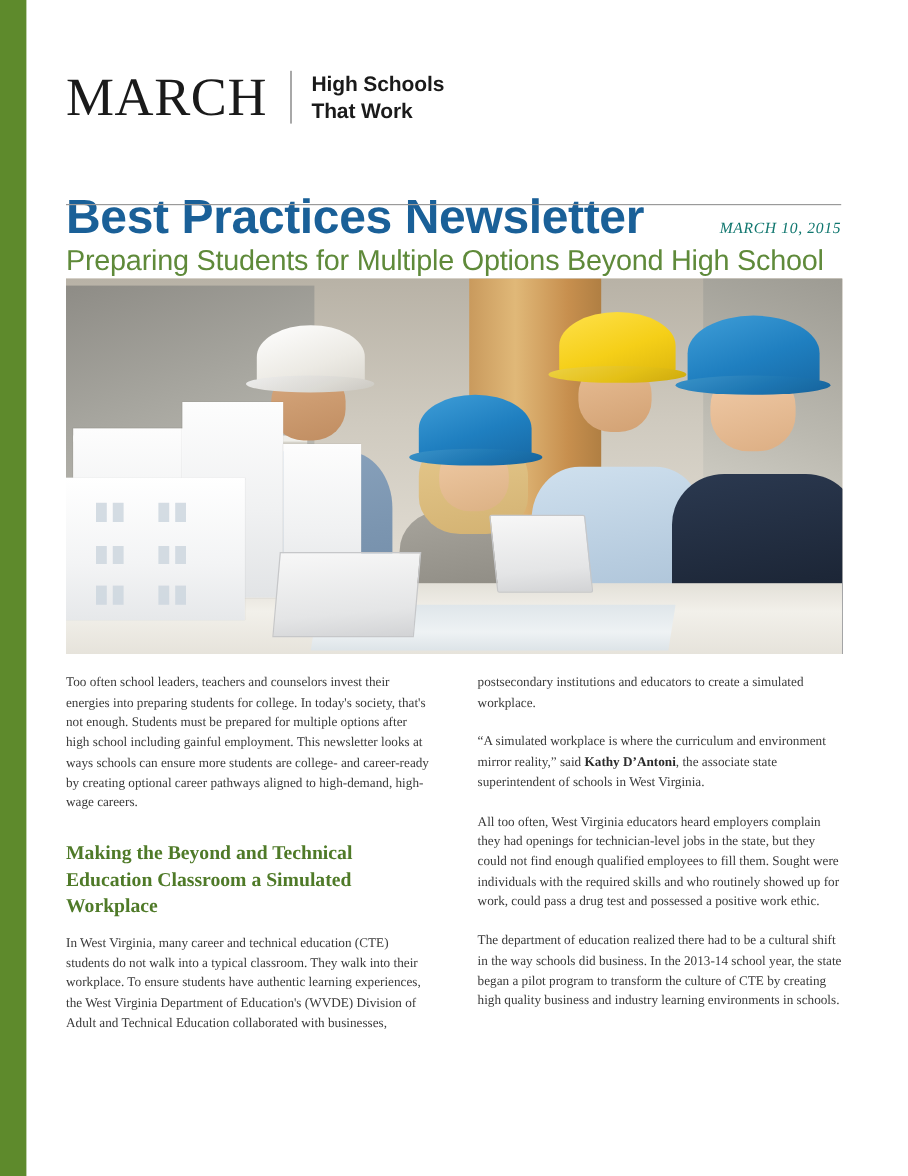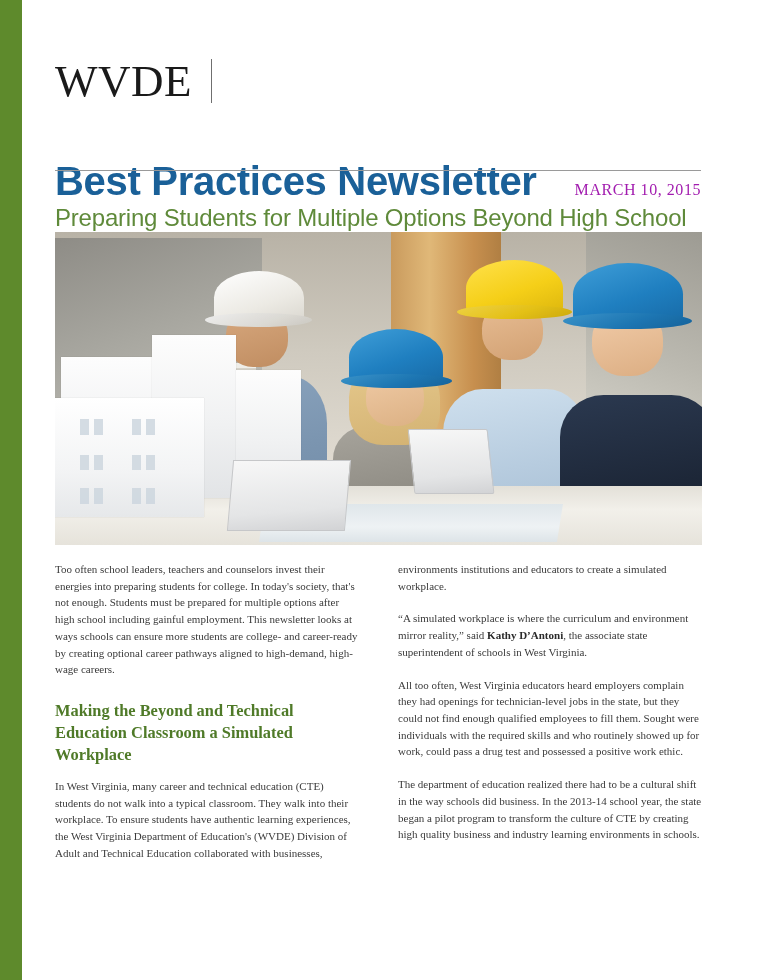--- a/index.html
+++ b/index.html
@@ -78,25 +78,26 @@
   .newsletter-title {
     font-family: "Liberation Sans", sans-serif;
     font-size: 40px;
     font-weight: 700;
     color: #1a6098;
     letter-spacing: -0.3px;
     line-height: 1;
   }
   .issue-date {
     font-family: "Liberation Serif", serif;
-    font-size: 16px;
-    color: #a21caf;
+    font-size: 13px;
+    color: #0f766e;
     letter-spacing: 0.55px;
     white-space: nowrap;
     padding-bottom: 2px;
+    font-style: italic;
   }
   .title-rule {
     position: absolute;
     left: 0;
     top: 170px;
     width: 646px;
     height: 1px;
     background: #9a9a9a;
   }
   .subtitle {
@@ -282,22 +283,26 @@
   .name-bold { font-weight: 700; color: #2b2b2b; text-align: center; }
 </style>
 </head>
 <body>
 
 <div class="green-spine"></div>
 
 <div class="page">
 
   <div class="masthead">
-    <span class="logo-wordmark">WVDE</span>
+    <span class="logo-wordmark">MARCH</span>
     <span class="logo-divider"></span>
+    <span class="logo-tagline">
+      <span>High Schools</span><br>
+      <span>That Work</span>
+    </span>
   </div>
 
   <div class="title-row">
     <h1 class="newsletter-title">Best Practices Newsletter</h1>
     <span class="issue-date">MARCH 10, 2015</span>
   </div>
   <div class="title-rule"></div>
   <h2 class="subtitle">Preparing Students for Multiple Options Beyond High School</h2>
 
   <div class="hero">
@@ -351,20 +356,20 @@
 
   <div class="columns">
 
     <div class="col">
       <p>Too often school leaders, teachers and counselors invest their energies into preparing students for college. In today's society, that's not enough. Students must be prepared for multiple options after high school including gainful employment. This newsletter looks at ways schools can ensure more students are college- and career-ready by creating optional career pathways aligned to high-demand, high-wage careers.</p>
       <h3 class="section-heading">Making the Beyond and Technical Education Classroom a Simulated Workplace</h3>
       <p>In West Virginia, many career and technical education (CTE) students do not walk into a typical classroom. They walk into their workplace. To ensure students have authentic learning experiences, the West Virginia Department of Education's (WVDE) Division of Adult and Technical Education collaborated with businesses,</p>
     </div>
 
     <div class="col">
-      <p>environments institutions and educators to create a simulated workplace.</p>
+      <p>postsecondary institutions and educators to create a simulated workplace.</p>
       <p><span>“A simulated workplace is where the curriculum and environment mirror reality,” said </span><span class="name-bold">Kathy D’Antoni</span><span>, the associate state superintendent of schools in West Virginia.</span></p>
       <p>All too often, West Virginia educators heard employers complain they had openings for technician-level jobs in the state, but they could not find enough qualified employees to fill them. Sought were individuals with the required skills and who routinely showed up for work, could pass a drug test and possessed a positive work ethic.</p>
       <p>The department of education realized there had to be a cultural shift in the way schools did business. In the 2013-14 school year, the state began a pilot program to transform the culture of CTE by creating high quality business and industry learning environments in schools.</p>
     </div>
 
   </div>
 </div>
 
 </body></html>

